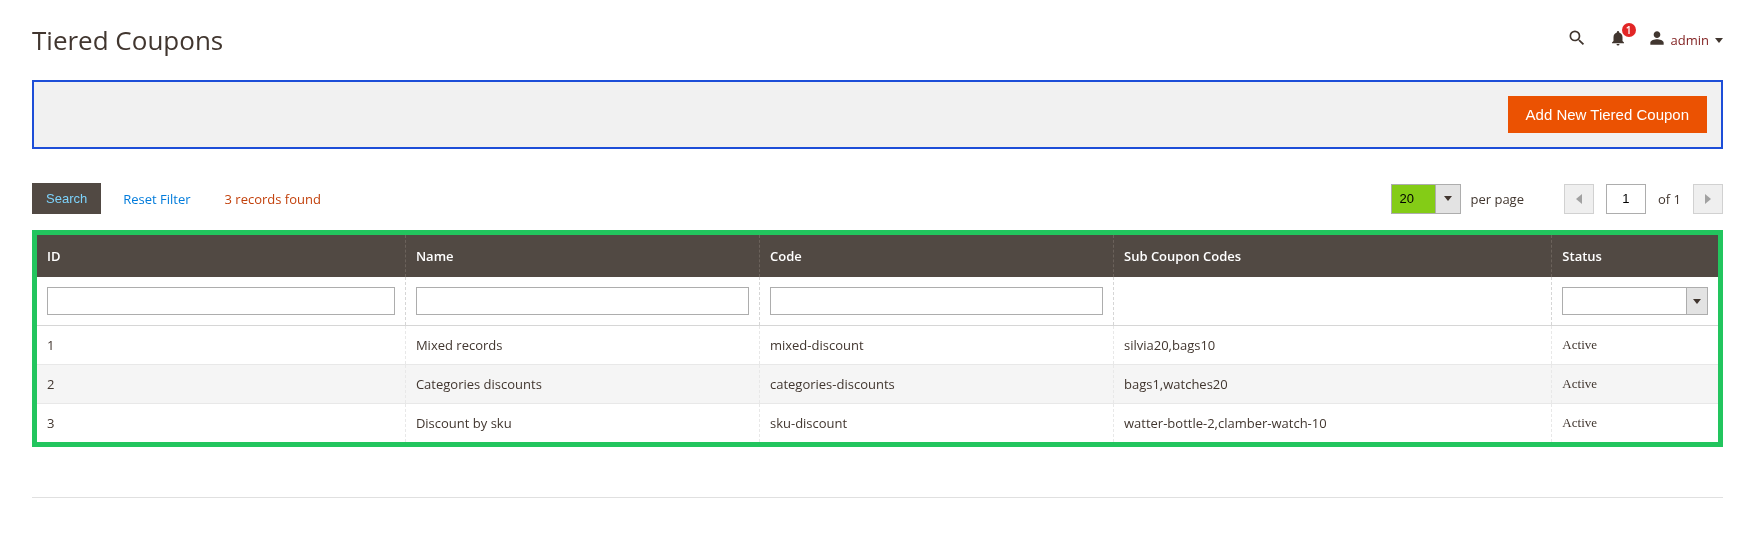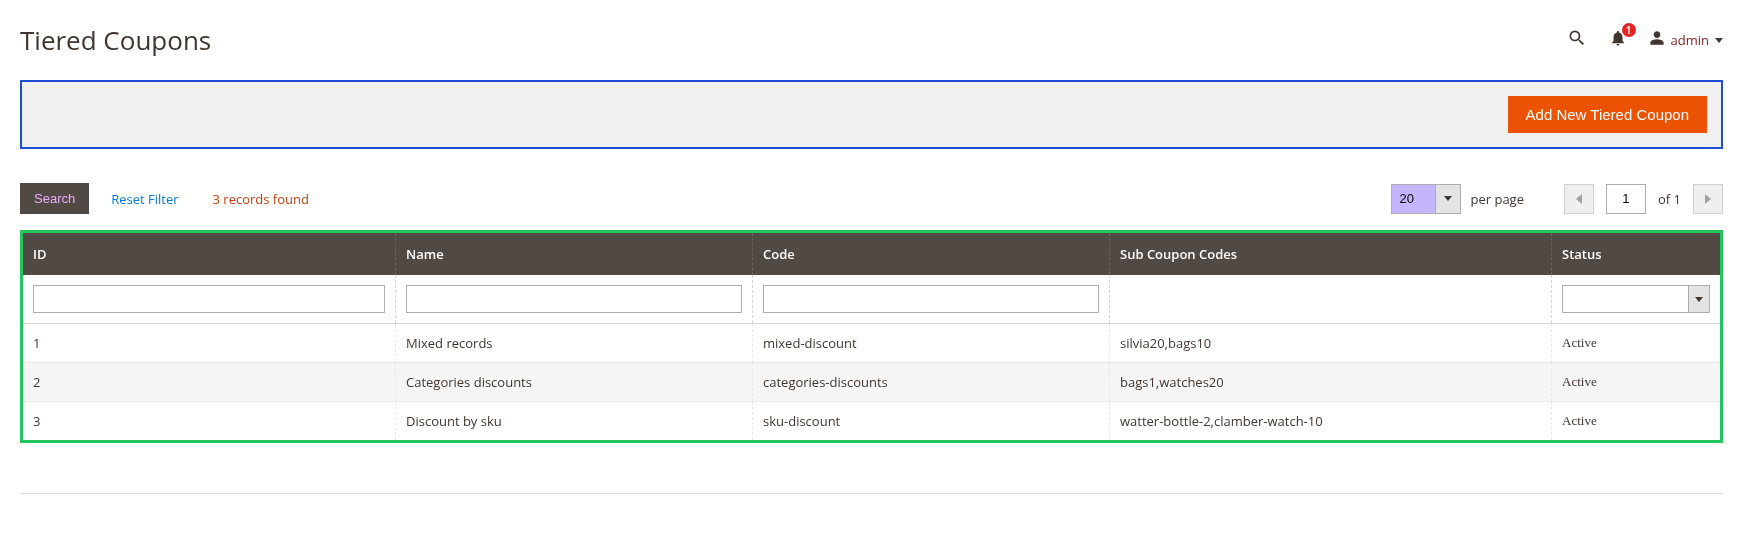--- a/index.html
+++ b/index.html
@@ -4,21 +4,21 @@
 <style>
   * { box-sizing: border-box; }
   body {
     margin: 0;
     font-family: 'Open Sans', Helvetica, Arial, sans-serif;
     font-size: 13px;
     color: #333;
     background: #fff;
   }
   .page {
-    padding: 0 20px 40px 20px;
+    padding: 0 20px 40px 32px;
   }
   .header {
     display: flex;
     align-items: center;
     padding: 22px 0 22px 0;
   }
   .page-title {
     font-size: 26px;
     font-weight: 400;
     color: #41362f;
@@ -78,21 +78,21 @@
     cursor: pointer;
   }
 
   .toolbar {
     display: flex;
     align-items: center;
     margin: 34px 0 16px 0;
   }
   .btn-search {
     background: #514943;
-    color: #f0abfc;
+    color: #7dd3fc;
     border: none;
     padding: 8px 14px;
     font-size: 13px;
     cursor: pointer;
   }
   .link-reset {
     color: #007bdb;
     margin-left: 22px;
     cursor: pointer;
     font-size: 13px;
@@ -113,21 +113,21 @@
     align-items: stretch;
     height: 30px;
   }
   .select-box input {
     width: 44px;
     border: 1px solid #adadad;
     border-right: none;
     padding: 0 8px;
     font-size: 13px;
     text-align: left;
-    background: #c4b5fd;
+    background: #84cc16;
   }
   .select-box .dd-btn {
     width: 26px;
     border: 1px solid #adadad;
     background: #e3e3e3;
     display: flex;
     align-items: center;
     justify-content: center;
     cursor: pointer;
   }
@@ -159,21 +159,21 @@
     width: 40px; height: 30px;
     border: 1px solid #adadad;
     text-align: center;
     font-size: 13px;
   }
   .of-text { font-size: 13px; color: #41362f; }
 
   table.data-grid {
     width: 100%;
     border-collapse: collapse;
-    border: 3px solid #22c55e;
+    border: 5px solid #22c55e;
   }
   .data-grid thead th {
     background: #514943;
     color: #fff;
     font-weight: 600;
     font-size: 13px;
     text-align: left;
     padding: 12px 10px;
     border-right: 1px dashed #6b625b;
   }

